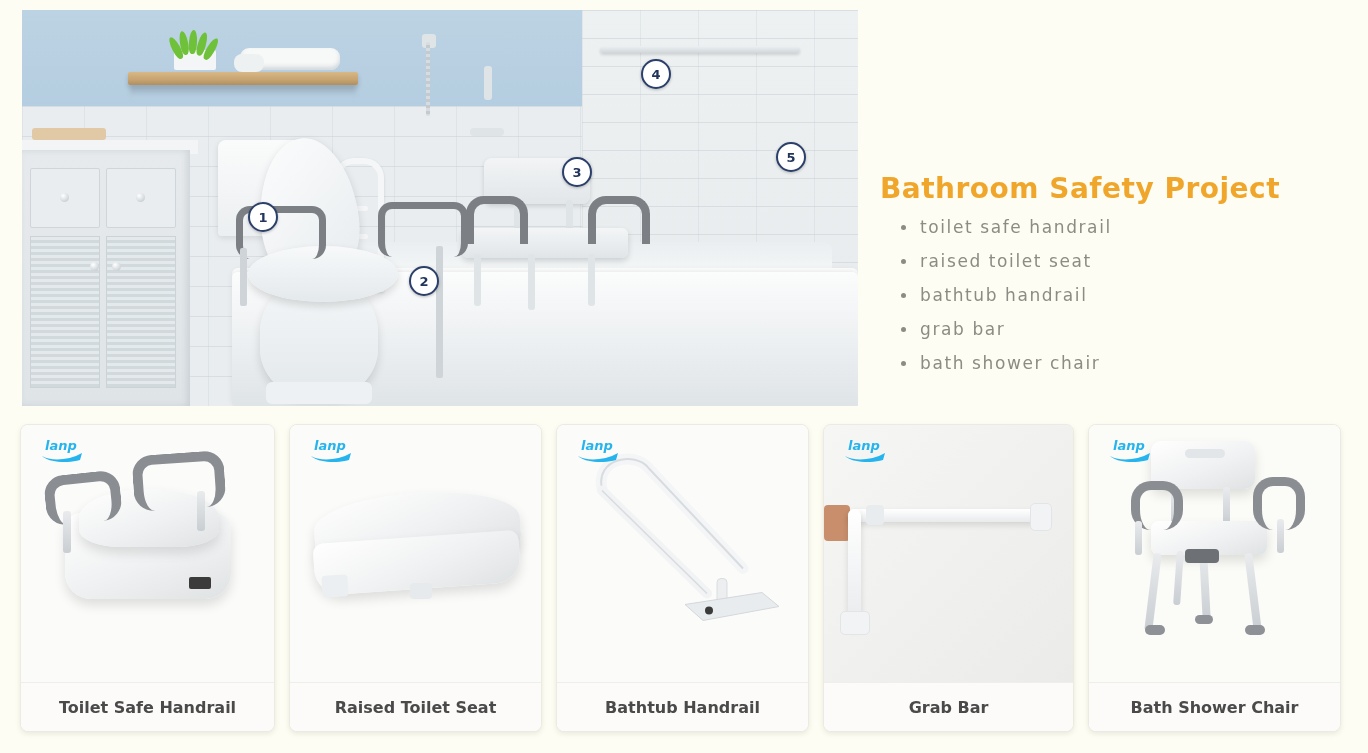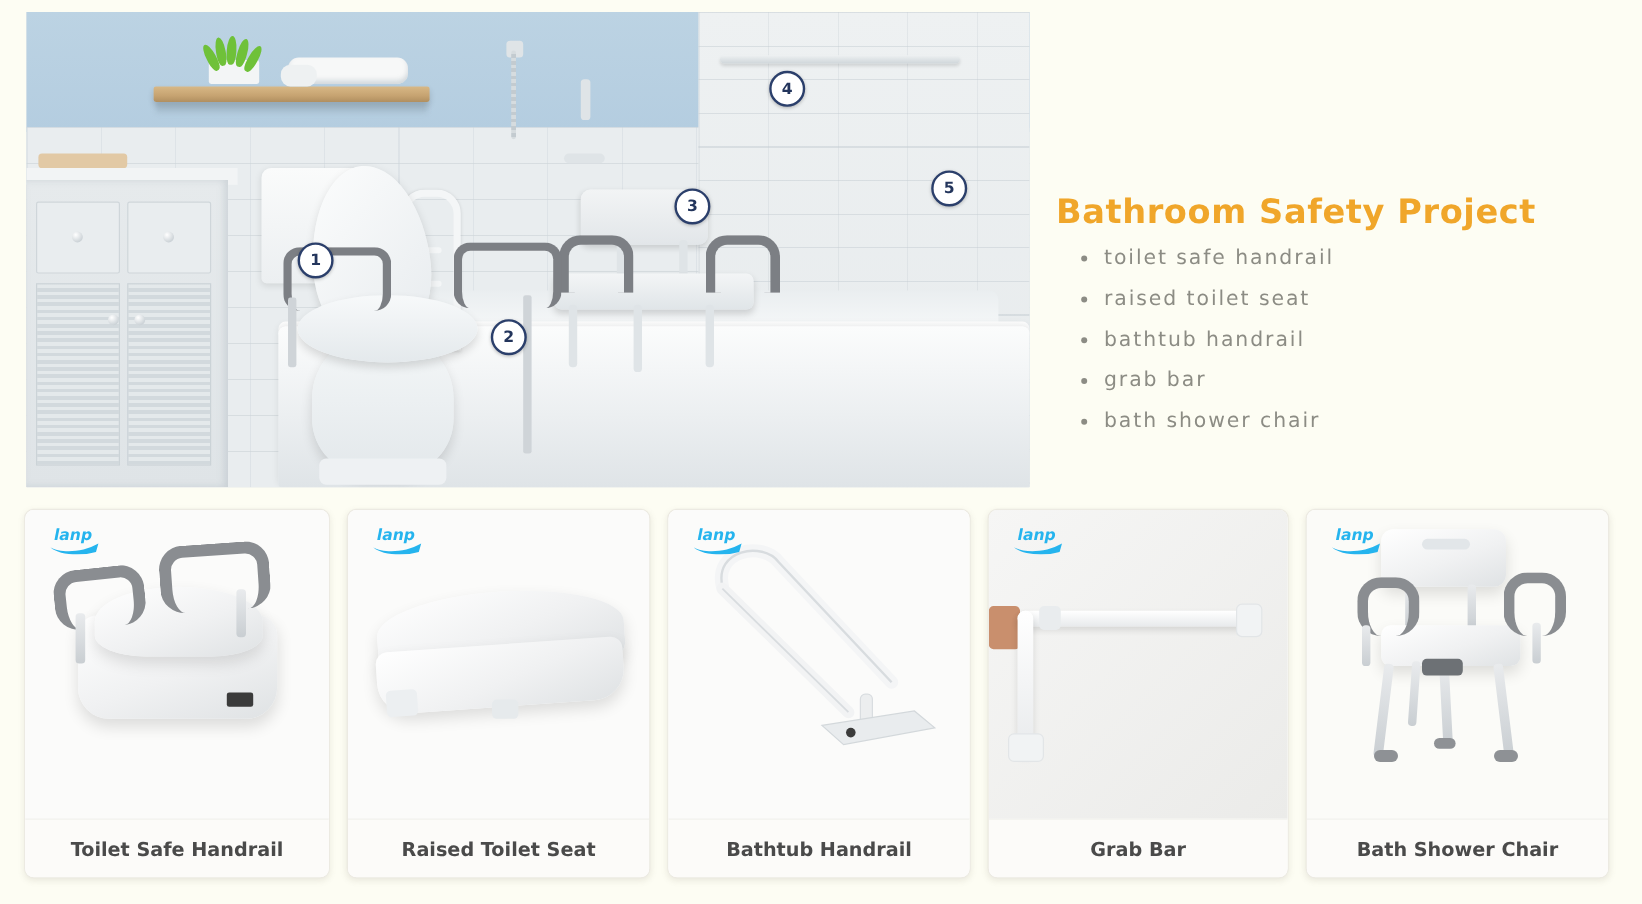--- a/index.html
+++ b/index.html
@@ -133,21 +133,21 @@
     position:absolute;width:26px;height:26px;border-radius:50%;
     background:#ffffff;border:2px solid #2b3f6b;
     color:#23355c;font-size:13px;font-weight:700;
     display:flex;align-items:center;justify-content:center;
     font-family:"DejaVu Sans", sans-serif;
     box-shadow:0 1px 3px rgba(0,0,0,.25);
     z-index:40;
   }
 
   
-  .panel{position:absolute;left:880px;top:160px;width:470px;}
+  .panel{position:absolute;left:880px;top:172px;width:470px;}
   .panel-title{
     font-family:"DejaVu Sans", sans-serif;
     font-size:28px;font-weight:700;color:#f0a62a;
     letter-spacing:.5px;margin:0 0 14px 0;white-space:nowrap;
   }
   .bullets{list-style:none;margin:0;padding:0 0 0 40px;}
   .bullets li{
     position:relative;font-size:17px;color:#8c8c84;
     letter-spacing:1.6px;line-height:1;padding:0 0 17px 0;
     font-family:"DejaVu Sans", sans-serif;

